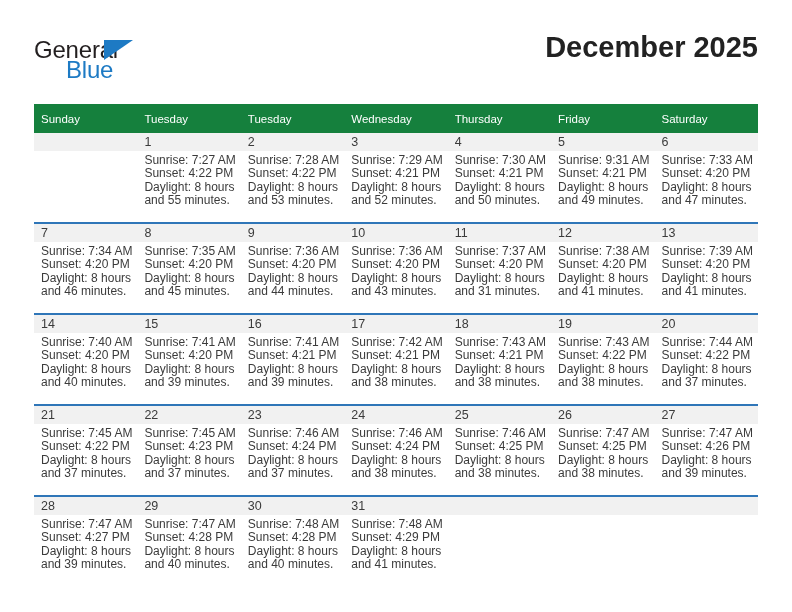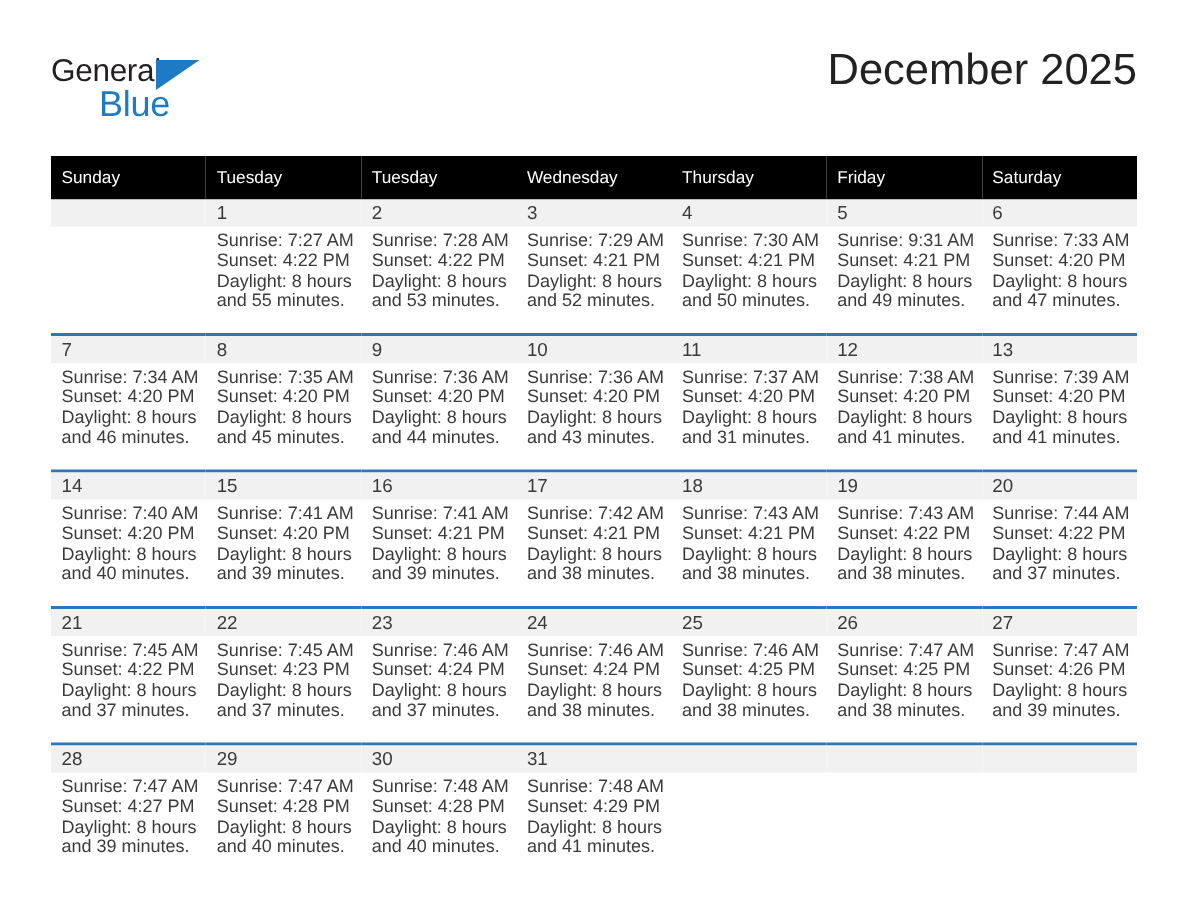--- a/index.html
+++ b/index.html
@@ -33,21 +33,21 @@
     position: absolute;
     left: 0;
     top: 6px;
     width: 120px;
     height: 48px;
   }
   .logo-general {
     position: absolute;
     left: 0;
     top: 0;
-    font-size: 21px;
+    font-size: 24px;
     letter-spacing: -0.2px;
     color: #231f20;
     font-family: "Liberation Sans", sans-serif;
   }
   .logo-tri {
     position: absolute;
     left: 70px;
     top: 4px;
     width: 0;
     height: 0;
@@ -65,21 +65,21 @@
   }
   .title-wrap {
     position: absolute;
     right: 0;
     top: 0;
     text-align: right;
   }
   .cal-title {
     font-size: 29px;
     color: #222222;
-    font-weight: normal;
+    font-weight: bold;
     line-height: 34px;
     white-space: nowrap;
   }
   .cal-subtitle {
     font-size: 14.5px;
     color: #333333;
     line-height: 20px;
     margin-top: 4px;
     white-space: nowrap;
   }
@@ -89,21 +89,21 @@
     position: absolute;
     left: 34px;
     top: 104px;
     width: 724px;
     border-collapse: collapse;
     table-layout: fixed;
   }
   .calendar col { width: 103.42px; }
 
   .calendar thead th {
-    background: #000000;
+    background: #15803d;
     color: #ffffff;
     font-size: 11.5px;
     font-weight: normal;
     text-align: left;
     padding: 5px 0 5px 7px;
     height: 19px;
     vertical-align: middle;
     margin-left: 36px;
   }
 

